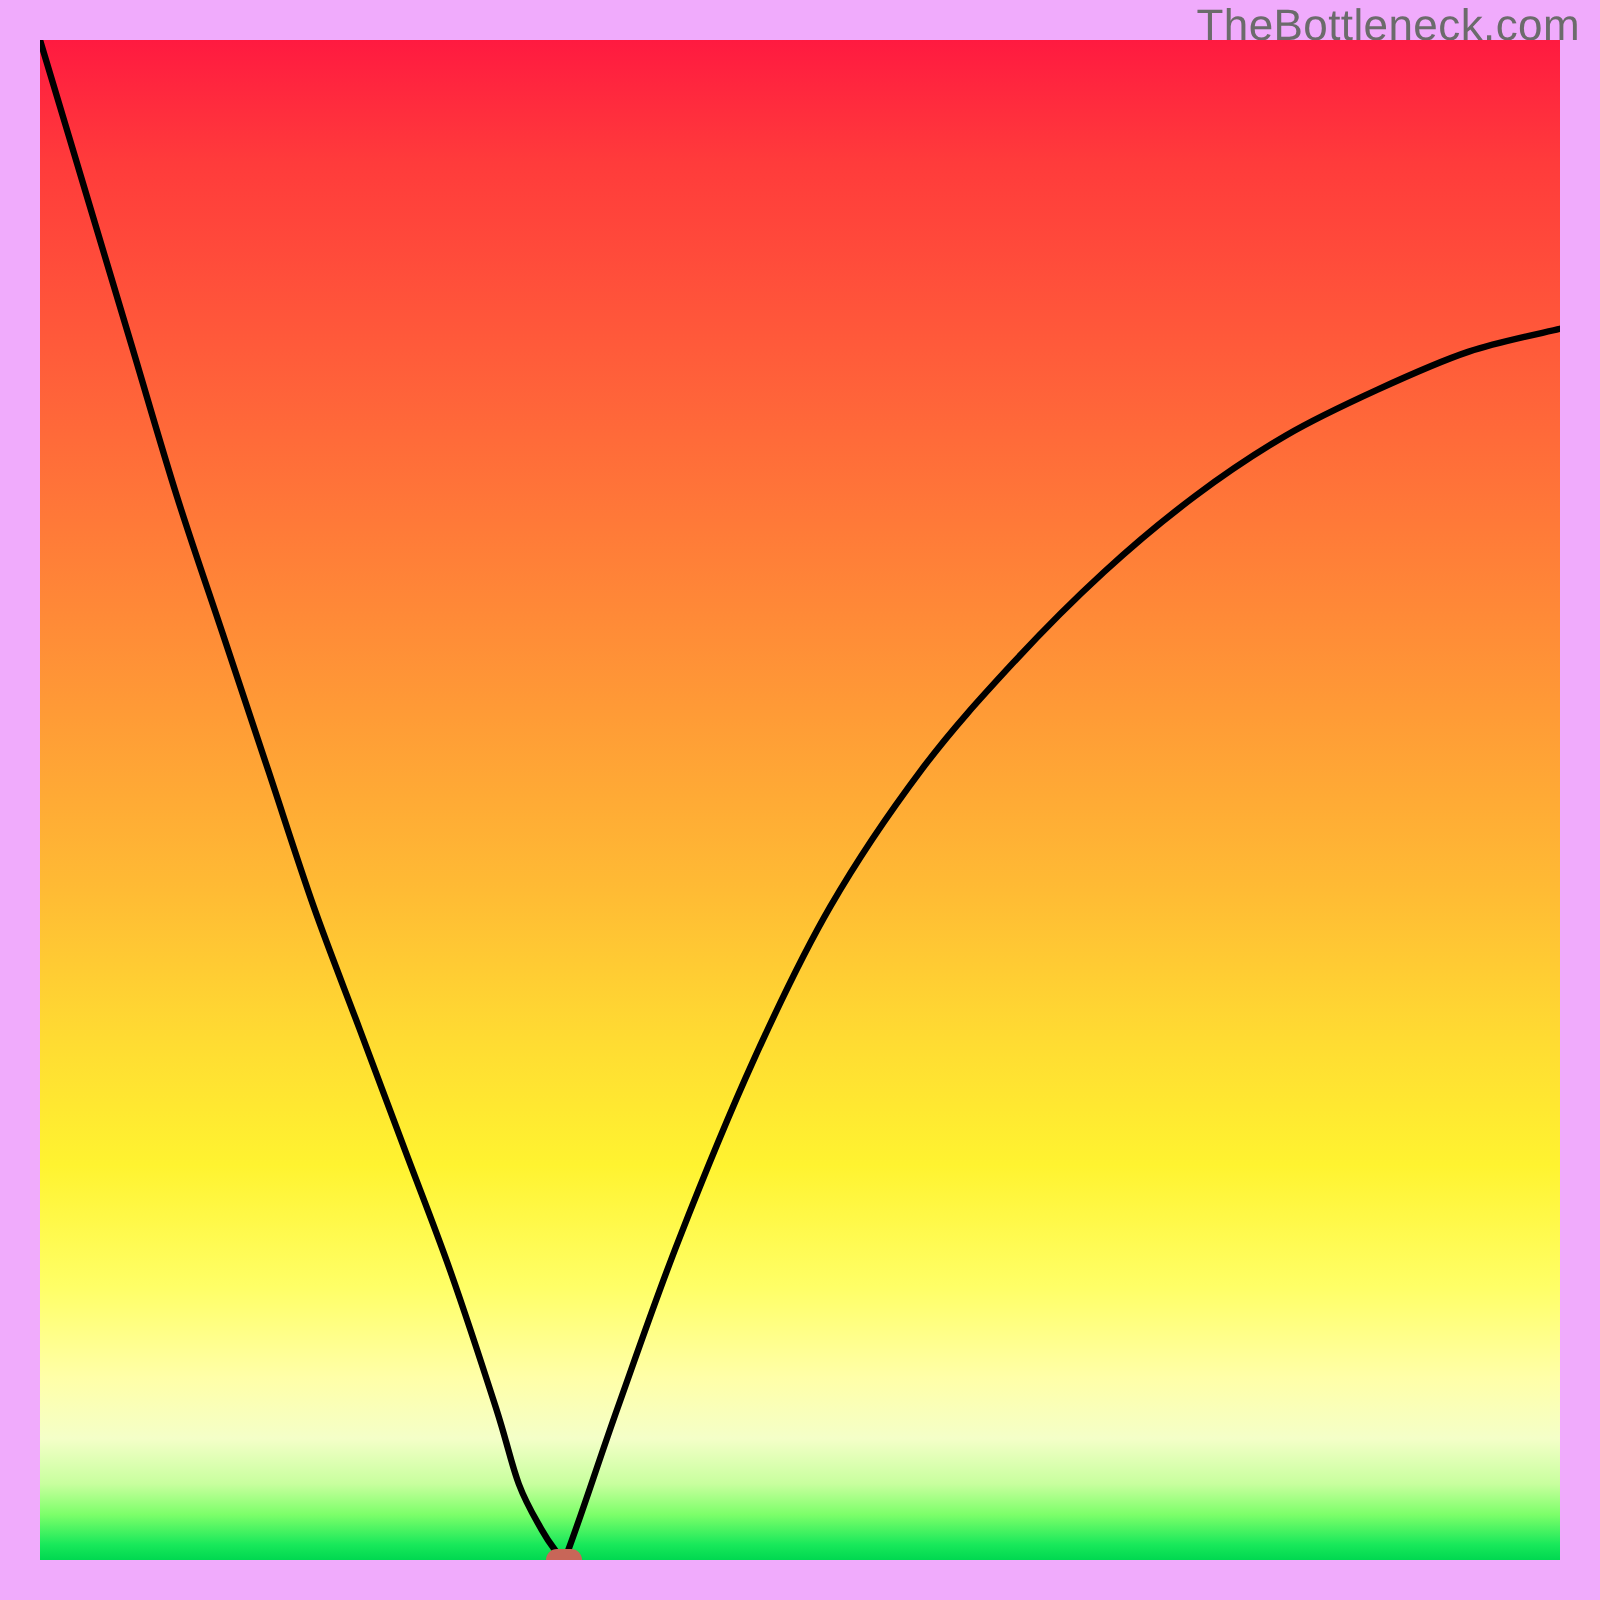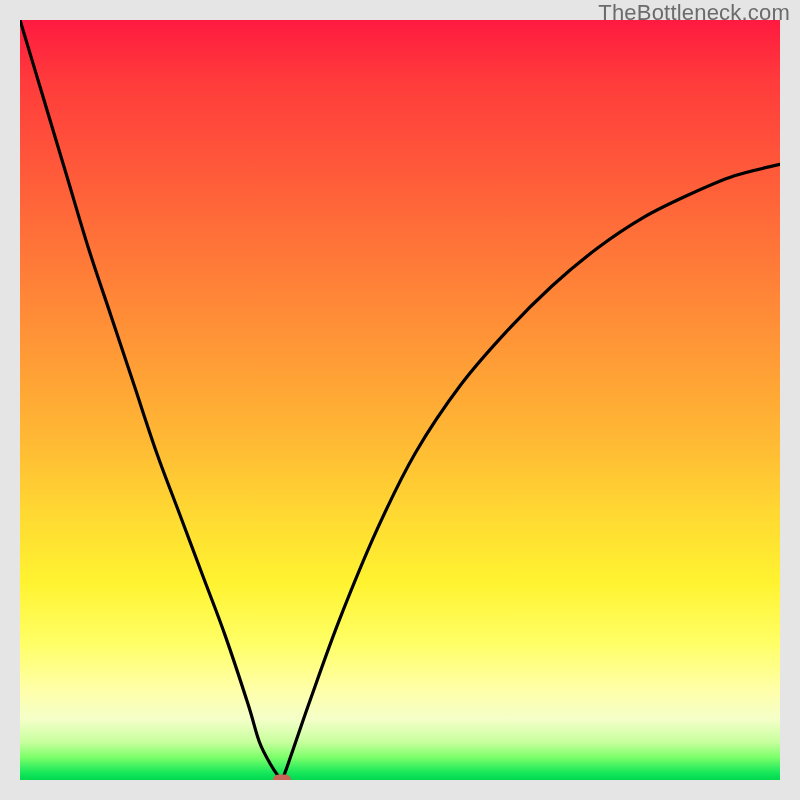--- a/index.html
+++ b/index.html
@@ -7,21 +7,21 @@
     padding: 0;
     width: 800px;
     height: 800px;
     background: #000;
     font-family: Arial, Helvetica, sans-serif;
     overflow: hidden;
   }
   .frame {
     position: absolute;
     inset: 0;
-    background: #e5e5e5;
+    background: #f0abfc;
   }
   .plot-area {
     position: absolute;
     left: 20px;
     top: 20px;
     width: 760px;
     height: 760px;
     overflow: hidden;
   }
   .gradient {

